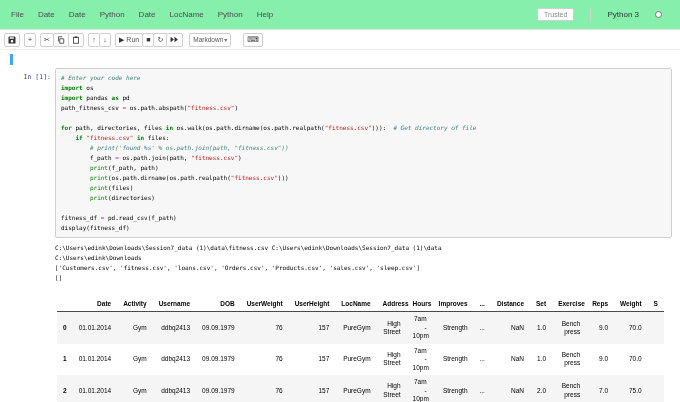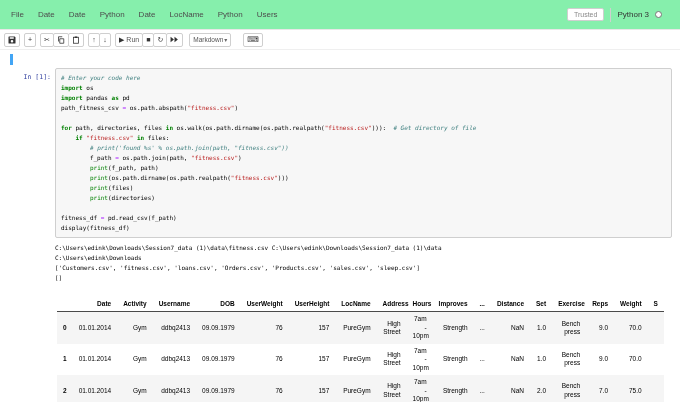--- a/index.html
+++ b/index.html
@@ -11,21 +11,21 @@
   }
   
   .menubar {
     height:30px; display:flex; align-items:center;
     padding:0 6px 0 4px; background:#86efac; border-bottom:1px solid #e7e7e7;
   }
   .menu-items { display:flex; align-items:center; }
   .menu-item {
     font-size:8px; color:#4d4d4d; padding:3px 7px; cursor:default;
   }
-  .menu-right { margin-left:auto; display:flex; align-items:center; gap:6px; padding-right:12px; }
+  .menu-right { margin-left:auto; display:flex; align-items:center; gap:16px; padding-right:12px; }
   .trusted-badge {
     font-size:7px; color:#8a8a8a; border:1px solid #cfcfcf; border-radius:2px;
     padding:2px 6px; background:#fff;
   }
   .vdivider { width:1px; height:14px; background:#cfcfcf; }
   .kernel-name { font-size:8px; color:#333; }
   .kernel-status { width:7px; height:7px; border:1px solid #777; border-radius:50%; background:#fff; }
   
   .toolbar {
     height:20px; display:flex; align-items:center; gap:4px;
@@ -101,21 +101,21 @@
 
 <div class="menubar">
   <div class="menu-items" id="menu-items">
       <span class="menu-item">File</span>
       <span class="menu-item">Date</span>
       <span class="menu-item">Date</span>
       <span class="menu-item">Python</span>
       <span class="menu-item">Date</span>
       <span class="menu-item">LocName</span>
       <span class="menu-item">Python</span>
-      <span class="menu-item">Users</span>
+      <span class="menu-item">Help</span>
     </div>
   <div class="menu-right">
     <span class="trusted-badge">Trusted</span>
     <span class="vdivider"></span>
     <span class="kernel-name">Python 3</span>
     <span class="kernel-status"></span>
   </div>
 </div>
 
 <div class="toolbar">

